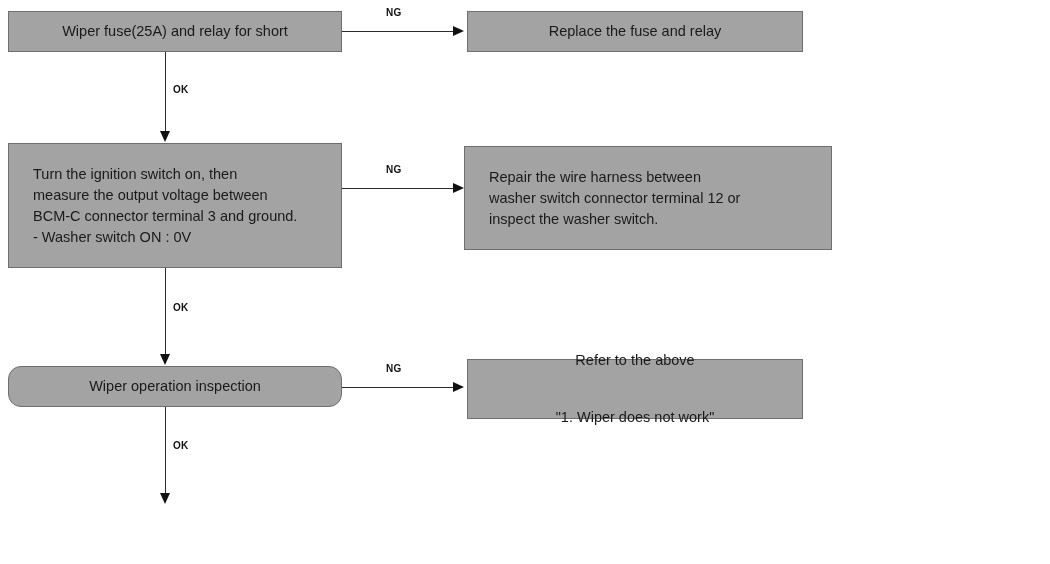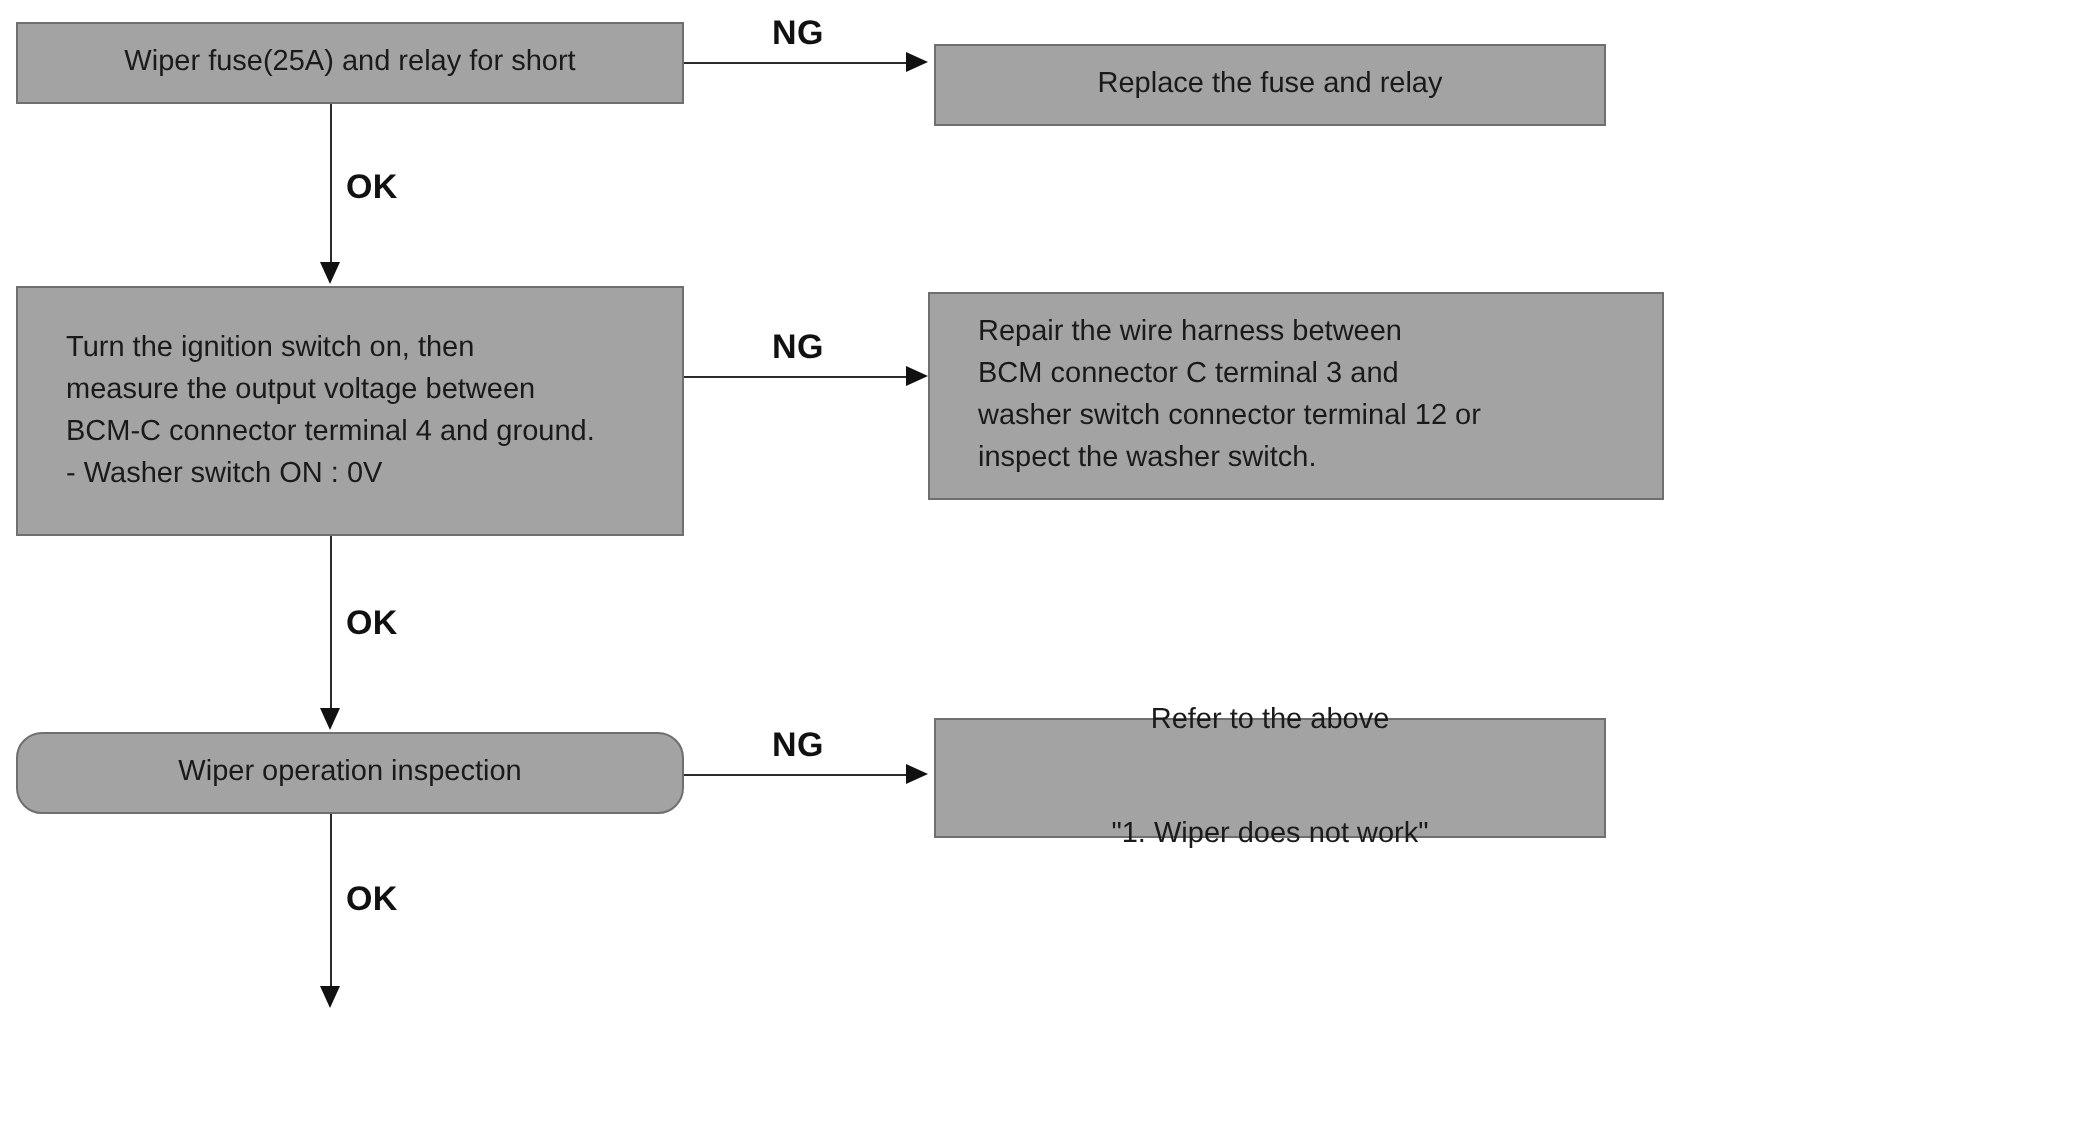--- a/index.html
+++ b/index.html
@@ -62,62 +62,61 @@
   .arrow-down {
     position: absolute;
     width: 0;
     height: 0;
     border-left: 5.5px solid transparent;
     border-right: 5.5px solid transparent;
     border-top: 11px solid #111111;
   }
   .edge-label {
     position: absolute;
-    font-size: 17px;
+    font-size: 10px;
     font-weight: bold;
     color: #111111;
     letter-spacing: 0.2px;
     white-space: pre;
   }
 </style>
 </head>
 <body>
 
 <div id="flowchart-root">
 
   <div class="node center" style="left:8px; top:11px; width:334px; height:41px;">
     <span class="line">Wiper fuse(25A) and relay for short</span>
   </div>
 
   <div class="hline" style="left:342px; top:31px; width:114px;"></div>
   <div class="arrow-right" style="left:453px; top:25.5px;"></div>
   <div class="edge-label" style="left:386px; top:7px;">NG</div>
 
-  <div class="node center" style="left:467px; top:22px; width:336px; height:41px;">
+  <div class="node center" style="left:467px; top:11px; width:336px; height:41px;">
     <span class="line">Replace the fuse and relay</span>
   </div>
 
   <div class="vline" style="left:165px; top:52px; height:80px;"></div>
   <div class="arrow-down" style="left:159.5px; top:131px;"></div>
   <div class="edge-label" style="left:173px; top:84px;">OK</div>
 
   <div class="node left" style="left:8px; top:143px; width:334px; height:125px;">
     <span class="line">Turn the ignition switch on, then</span>
     <span class="line">measure the output voltage between</span>
-    <span class="line">BCM-C connector terminal 4 and ground.</span>
+    <span class="line">BCM-C connector terminal 3 and ground.</span>
     <span class="line">- Washer switch ON : 0V</span>
   </div>
 
   <div class="hline" style="left:342px; top:188px; width:114px;"></div>
   <div class="arrow-right" style="left:453px; top:182.5px;"></div>
   <div class="edge-label" style="left:386px; top:164px;">NG</div>
 
   <div class="node left" style="left:464px; top:146px; width:368px; height:104px;">
     <span class="line">Repair the wire harness between</span>
-    <span class="line">BCM connector C terminal 3 and</span>
     <span class="line">washer switch connector terminal 12 or</span>
     <span class="line">inspect the washer switch.</span>
   </div>
 
   <div class="vline" style="left:165px; top:268px; height:87px;"></div>
   <div class="arrow-down" style="left:159.5px; top:354px;"></div>
   <div class="edge-label" style="left:173px; top:302px;">OK</div>
 
   <div class="node center" style="left:8px; top:366px; width:334px; height:41px;border-radius:13px;">
     <span class="line">Wiper operation inspection</span>

